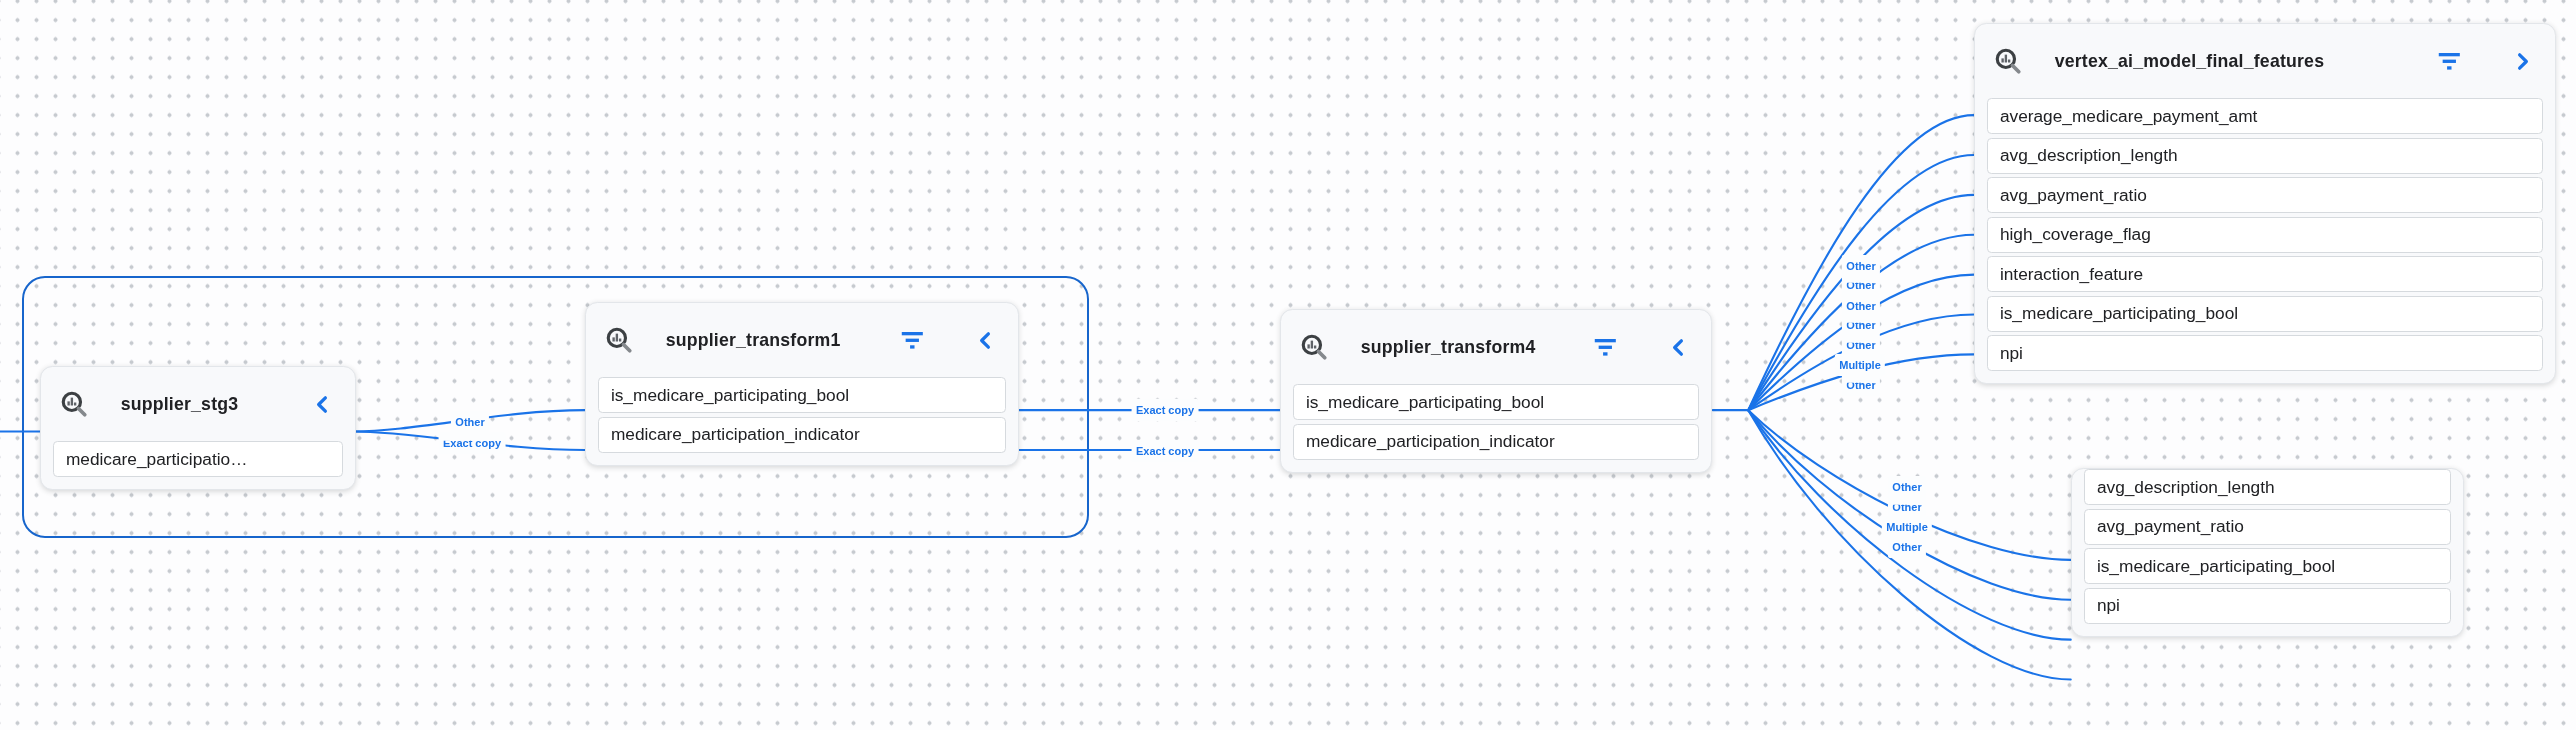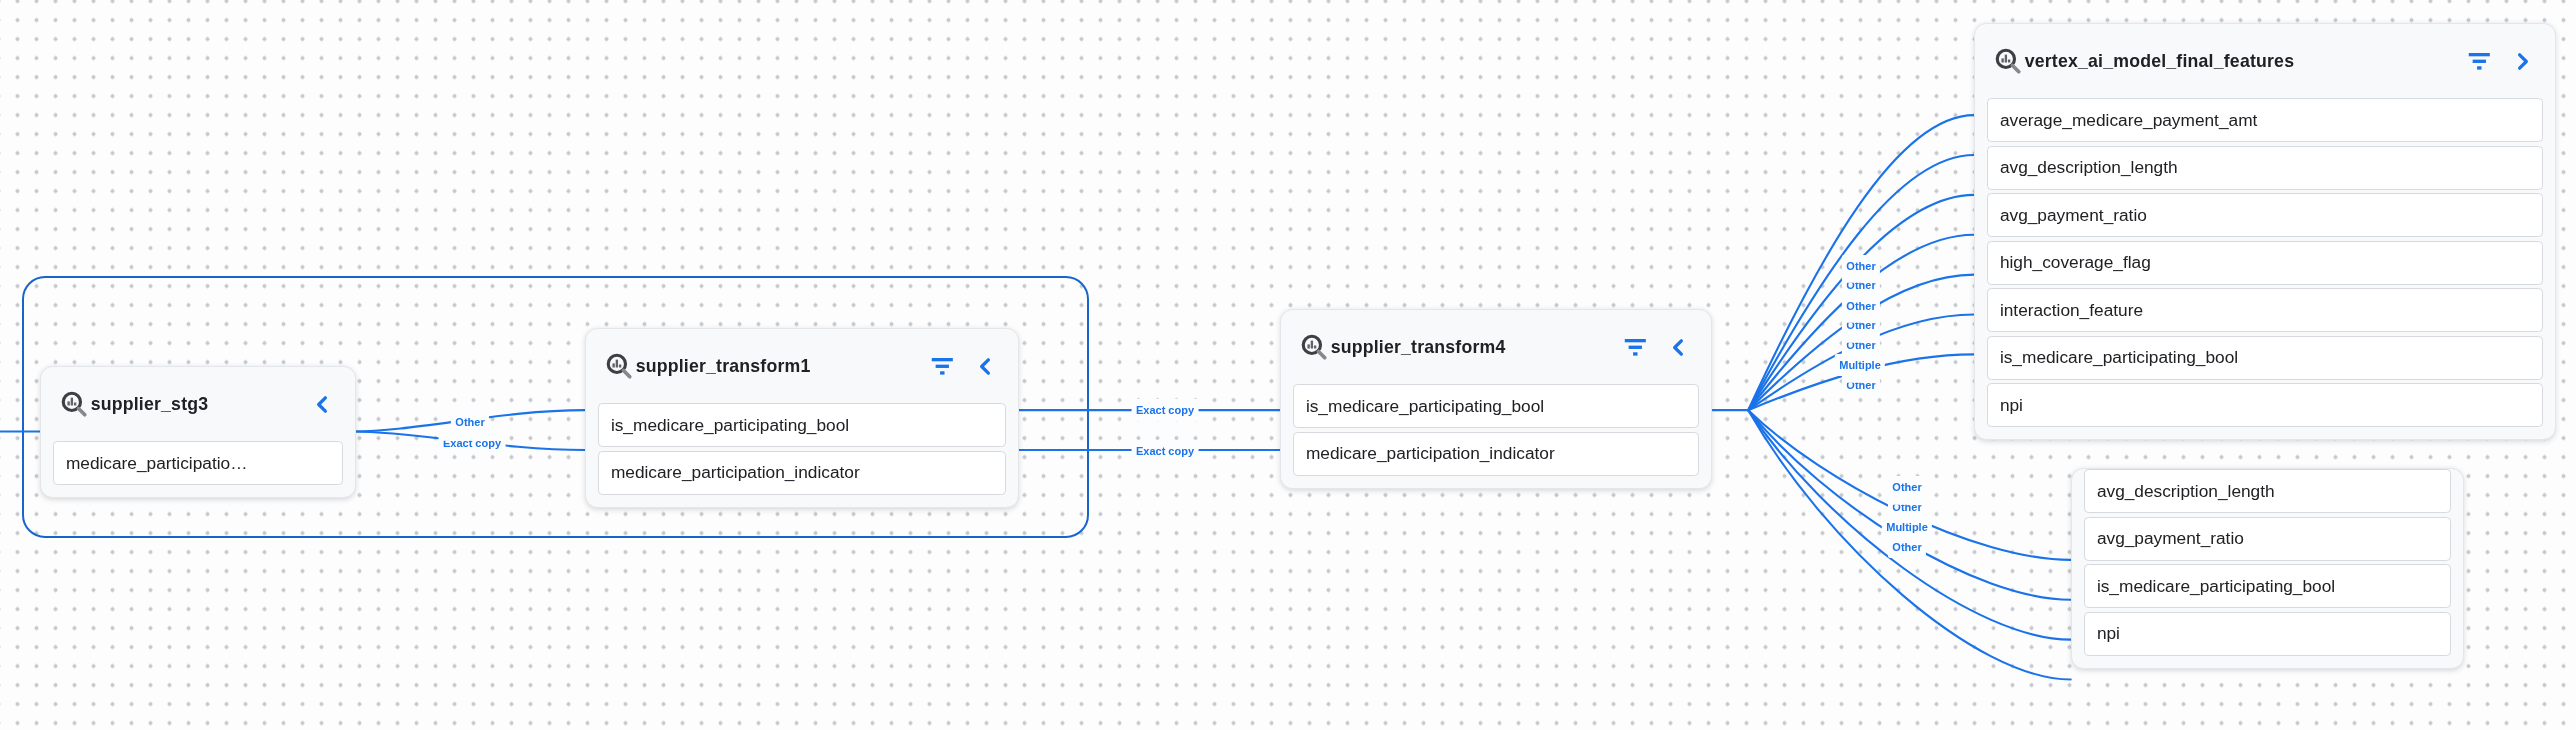--- a/index.html
+++ b/index.html
@@ -33,34 +33,34 @@
   .edge-label.cut span{display:inline-block;clip-path:inset(7px 0 0 0);}
   
   .node{
     position:absolute;box-sizing:border-box;
     background:#f8f9fb;border:0.9px solid #e3e6ea;border-radius:12.4px;
     box-shadow:0 1.8px 5.3px rgba(60,64,67,.18);
     z-index:4;display:flex;flex-direction:column;
   }
   .node-header{
     height:74px;display:flex;align-items:center;
-    padding:0 21px 0 17.7px;gap:2px;flex:none;
+    padding:0 21px 0 17.7px;gap:32px;flex:none;
   }
   .node-title{
     font-size:17.7px;font-weight:bold;color:#202124;white-space:nowrap;
     margin-right:auto;letter-spacing:0.2px;
   }
   .icon{display:flex;align-items:center;justify-content:center;flex:none;}
   .filter-icon{margin-right:16px;cursor:pointer;}
   .chevron{cursor:pointer;}
   .fields{
     display:flex;flex-direction:column;gap:3.5px;padding:0 12.4px 12.4px;flex:none;
   }
   .field-row{
-    box-sizing:border-box;height:44px;background:#fff;
+    box-sizing:border-box;height:36px;background:#fff;
     border:1.2px solid #d6dade;border-radius:4.4px;
     display:flex;align-items:center;padding:0 11.5px;
     font-size:17.3px;color:#202124;white-space:nowrap;overflow:hidden;
   }
 </style>
 </head>
 <body>
 
 <div id="canvas">
 
@@ -121,21 +121,21 @@
         <svg width="23" height="23" viewBox="0 0 24 24">
             <path d="M15 5 L8 12 L15 19" fill="none" stroke="#1a73e8" stroke-width="3.4" stroke-linecap="round" stroke-linejoin="round"></path>
           </svg>
       </span>
     </div>
     <div class="fields">
       <div class="field-row">medicare_participatio…</div>
     </div>
   </div>
 
-  <div class="node" style="left:585px;top:328px;width:434px;">
+  <div class="node" style="left:585px;top:302px;width:434px;">
     <div class="node-header">
       <span class="icon">
         <svg width="30" height="30" viewBox="0 0 24 24">
           <circle cx="10.3" cy="10.3" r="6.9" fill="none" stroke="#3c4043" stroke-width="2.5"></circle>
           <line x1="15.6" y1="15.6" x2="20.6" y2="20.6" stroke="#85898d" stroke-width="3" stroke-linecap="round"></line>
           <line x1="7.7" y1="13.2" x2="7.7" y2="9.9" stroke="#5f6368" stroke-width="1.9"></line>
           <line x1="10.3" y1="13.2" x2="10.3" y2="6.9" stroke="#5f6368" stroke-width="1.9"></line>
           <line x1="12.9" y1="13.2" x2="12.9" y2="10.8" stroke="#5f6368" stroke-width="1.9"></line>
         </svg>
       </span>

